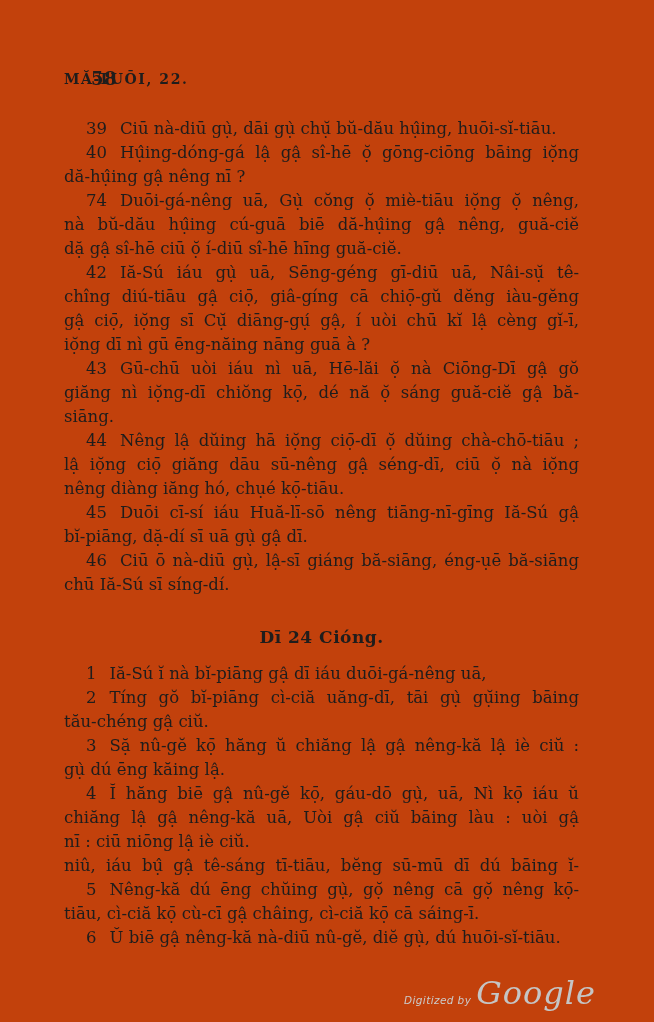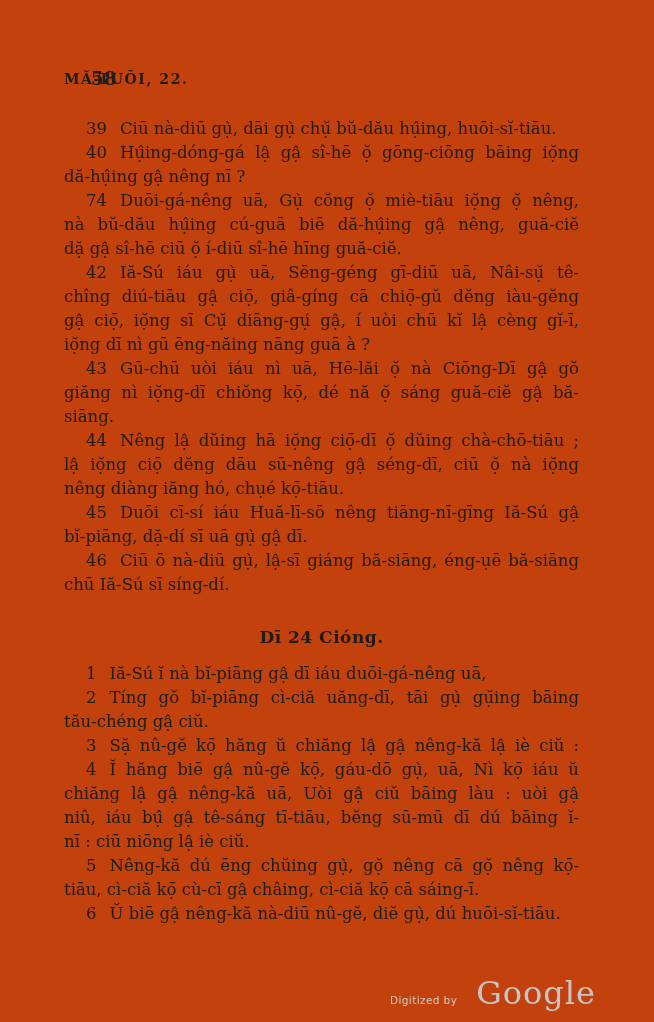--- a/index.html
+++ b/index.html
@@ -36,21 +36,21 @@
   .vline.first{text-indent:22px;}
   .vnum{margin-right:13px;}
   .section-heading{
     display:block;text-align:center;font-weight:700;
     font-size:17px;letter-spacing:0.5px;
     margin:28px 0 13px 0;line-height:24px;
   }
   
   .watermark{
     position:absolute;right:58px;bottom:10px;
-    display:flex;align-items:baseline;gap:19px;
+    display:flex;align-items:baseline;gap:5px;font-style:italic;
   }
   .wm-prefix{
     font-family:"DejaVu Sans", sans-serif;
     font-size:10.5px;color:#cbcbcb;letter-spacing:0.4px;
   }
   .wm-brand{
     font-family:"DejaVu Serif", serif;
     font-size:32px;color:#c5c5c5;letter-spacing:1px;
   }
 </style>
@@ -83,47 +83,48 @@
         <div class="vline">gậ ciọ̄, iọ̆ng sī Cụ̆ diāng-gụ́ gậ, í uòi chū kĭ lậ cèng gĭ-ī,</div>
         <div class="vline last">iọ̆ng dī nì gū ēng-năing nāng guā à ?</div>
       </div>
       <div class="verse">
         <div class="vline first"><span class="vnum">43</span>Gū-chū uòi iáu nì uā, Hē-lăi ọ̆ nà Ciōng-Dī gậ gŏ</div>
         <div class="vline">giăng nì iọ̆ng-dī chiŏng kọ̄, dé nă ọ̆ sáng guă-ciĕ gậ bă-</div>
         <div class="vline last">siāng.</div>
       </div>
       <div class="verse">
         <div class="vline first"><span class="vnum">44</span>Nêng lậ dŭing hā iọ̆ng ciọ̄-dī ọ̆ dŭing chà-chō-tiāu ;</div>
-        <div class="vline">lậ iọ̆ng ciọ̄ dĕng dāu sū-nêng gậ séng-dī, ciū ọ̆ nà iọ̆ng</div>
+        <div class="vline">lậ iọ̆ng ciọ̄ giăng dāu sū-nêng gậ séng-dī, ciū ọ̆ nà iọ̆ng</div>
         <div class="vline last">nêng diàng iăng hó, chụé kọ̄-tiāu.</div>
       </div>
       <div class="verse">
         <div class="vline first"><span class="vnum">45</span>Duōi cī-sí iáu Huă-lī-sō nêng tiāng-nī-gīng Iă-Sú gậ</div>
         <div class="vline last">bĭ-piāng, dặ-dí sī uā gụ̀ gậ dī.</div>
       </div>
       <div class="verse">
         <div class="vline first"><span class="vnum">46</span>Ciū ō nà-diū gụ̀, lậ-sī giáng bă-siāng, éng-ụē bă-siāng</div>
         <div class="vline last">chū Iă-Sú sī síng-dí.</div>
       </div>
       <div class="section-heading">Dī 24 Cióng.</div>
       <div class="verse">
         <div class="vline first last"><span class="vnum">1</span>Iă-Sú ĭ nà bĭ-piāng gậ dī iáu duōi-gá-nêng uā,</div>
       </div>
       <div class="verse">
         <div class="vline first"><span class="vnum">2</span>Tíng gŏ bĭ-piāng cì-ciă uăng-dī, tāi gụ̀ gụ̆ing bāing</div>
         <div class="vline last">tău-chéng gậ ciŭ.</div>
       </div>
       <div class="verse">
         <div class="vline first"><span class="vnum">3</span>Sặ nû-gĕ kọ̄ hăng ŭ chiăng lậ gậ nêng-kă lậ iè ciŭ :</div>
+        <div class="vline last">gụ̀ dú ēng kăing lậ.</div>
       </div>
       <div class="verse">
         <div class="vline first"><span class="vnum">4</span>Ĭ hăng biē gậ nû-gĕ kọ̄, gáu-dō gụ̀, uā, Nì kọ̄ iáu ŭ</div>
         <div class="vline">chiăng lậ gậ nêng-kă uā, Uòi gậ ciŭ bāing làu : uòi gậ</div>
+        <div class="vline last">nī : ciū niōng lậ iè ciŭ.</div>
         <div class="vline">niû, iáu bụ̂ gậ tê-sáng tī-tiāu, bĕng sū-mū dī dú bāing ĭ-</div>
-        <div class="vline last">nī : ciū niōng lậ iè ciŭ.</div>
       </div>
       <div class="verse">
         <div class="vline first"><span class="vnum">5</span>Nêng-kă dú ēng chŭing gụ̀, gọ̆ nêng cā gọ̆ nêng kọ̄-</div>
         <div class="vline last">tiāu, cì-ciă kọ̄ cù-cī gậ châing, cì-ciă kọ̄ cā sáing-ī.</div>
       </div>
       <div class="verse">
         <div class="vline first last"><span class="vnum">6</span>Ŭ biē gậ nêng-kă nà-diū nû-gĕ, diĕ gụ̀, dú huōi-sĭ-tiāu.</div>
       </div>
     </div>
 

